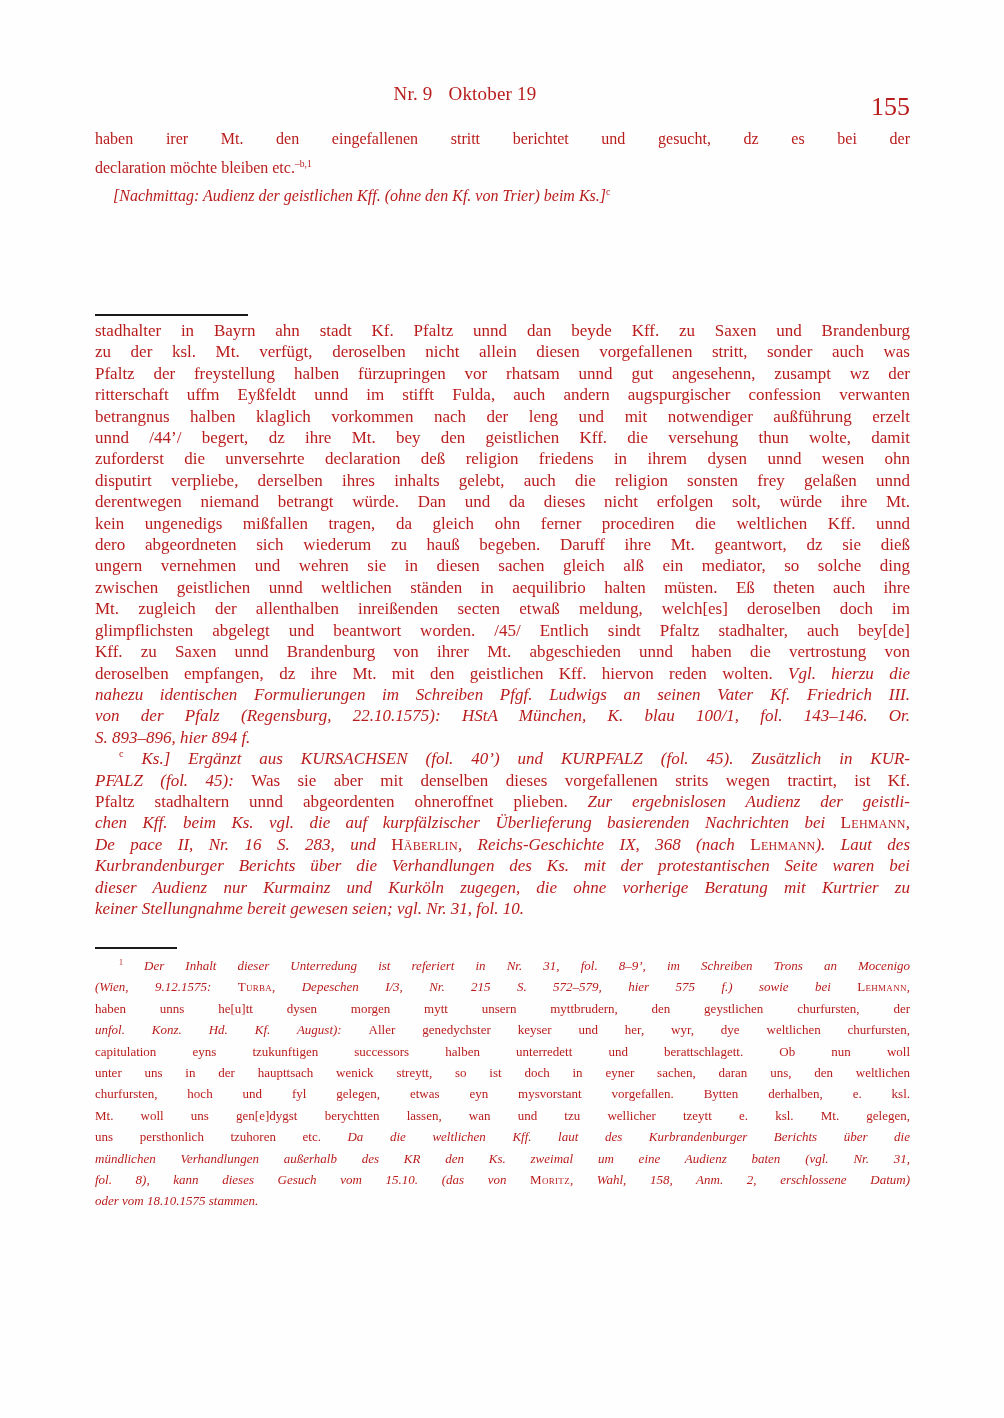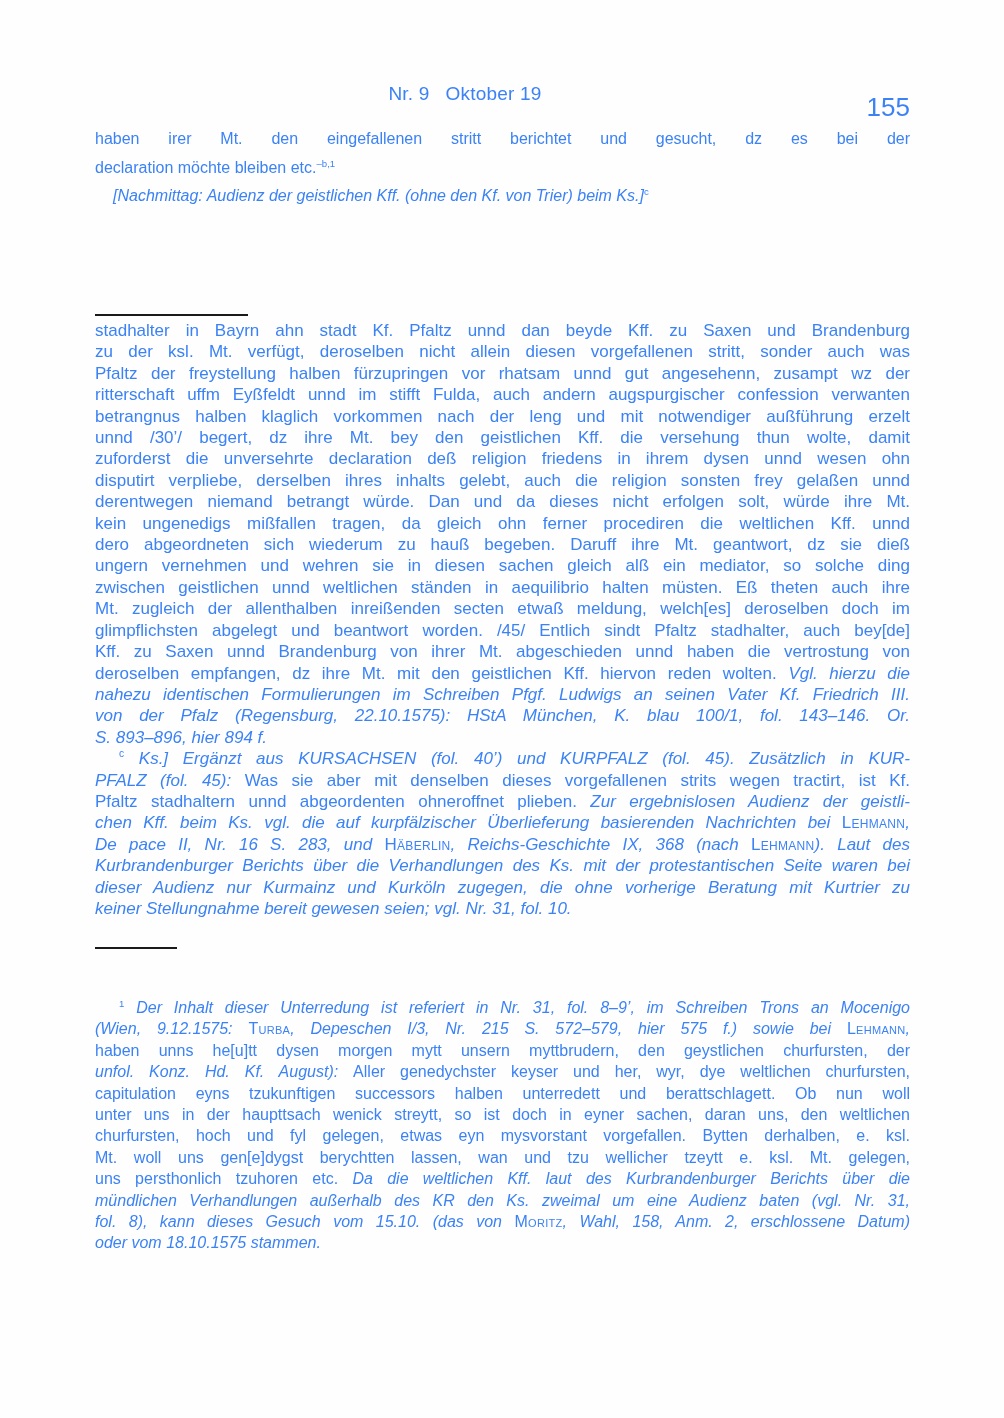--- a/index.html
+++ b/index.html
@@ -1,42 +1,42 @@
 <!DOCTYPE html>
 <html><head>
 <meta charset="utf-8">
 <style>
   html,body{margin:0;padding:0;background:#e8e8e8;}
   .page{
     position:relative;
     width:1004px;height:1418px;
     background:#fefefe;
-    color:#3b82f6;
-    font-family:Liberation Sans, sans-serif;
+    color:#b91c1c;
+    font-family:Liberation Serif, serif;
     overflow:hidden;
   }
   .block{position:absolute;left:95px;width:815px;}
   
   .header{top:76px;height:34px;}
   .header-title{
     position:absolute;left:0;top:7px;width:740px;
     text-align:center;font-size:19px;letter-spacing:.2px;
   }
   .header-title .datepart{margin-left:16px;}
   .page-number{position:absolute;right:0;top:16px;font-size:26px;}
   
   .main{top:125px;font-size:16px;line-height:28.5px;}
   .main .ind{padding-left:18px;}
   
   .rule{position:absolute;background:#1a1a1a;height:2px;}
   .rule1{left:95px;top:314px;width:153px;}
   .rule2{left:95px;top:947px;width:82px;}
   
   .apparatus{top:320px;font-size:17px;line-height:21.4px;}
-  .fnote{top:997px;font-size:16px;line-height:21.4px;}
+  .fnote{top:955px;font-size:13px;line-height:21.4px;}
   .apparatus .ind,.fnote .ind{padding-left:24px;}
   
   .tline{text-align:left;}
   .tline.just{text-align:justify;text-align-last:justify;text-justify:inter-word;}
   .si{font-style:italic;}
   .ssc{font-variant:small-caps;letter-spacing:.3px;}
   .ssup{vertical-align:super;font-size:60%;line-height:0;}
 </style>
 </head>
 <body>
@@ -57,21 +57,21 @@
     </div>
 
   <div class="rule rule1"></div>
 
   <div class="block apparatus">
       <div class="tline just"><span>stadhalter in Bayrn ahn stadt Kf. Pfaltz unnd dan beyde Kff. zu Saxen und Brandenburg</span></div>
       <div class="tline just"><span>zu der ksl. Mt. verfügt, deroselben nicht allein diesen vorgefallenen stritt, sonder auch was</span></div>
       <div class="tline just"><span>Pfaltz der freystellung halben fürzupringen vor rhatsam unnd gut angesehenn, zusampt wz der</span></div>
       <div class="tline just"><span>ritterschaft uffm Eyßfeldt unnd im stifft Fulda, auch andern augspurgischer confession verwanten</span></div>
       <div class="tline just"><span>betrangnus halben klaglich vorkommen nach der leng und mit notwendiger außführung erzelt</span></div>
-      <div class="tline just"><span>unnd /30’/ begert, dz ihre Mt. bey den geistlichen Kff. die versehung thun wolte, damit</span></div>
+      <div class="tline just"><span>unnd /44’/ begert, dz ihre Mt. bey den geistlichen Kff. die versehung thun wolte, damit</span></div>
       <div class="tline just"><span>zuforderst die unversehrte declaration deß religion friedens in ihrem dysen unnd wesen ohn</span></div>
       <div class="tline just"><span>disputirt verpliebe, derselben ihres inhalts gelebt, auch die religion sonsten frey gelaßen unnd</span></div>
       <div class="tline just"><span>derentwegen niemand betrangt würde. Dan und da dieses nicht erfolgen solt, würde ihre Mt.</span></div>
       <div class="tline just"><span>kein ungenedigs mißfallen tragen, da gleich ohn ferner procediren die weltlichen Kff. unnd</span></div>
       <div class="tline just"><span>dero abgeordneten sich wiederum zu hauß begeben. Daruff ihre Mt. geantwort, dz sie dieß</span></div>
       <div class="tline just"><span>ungern vernehmen und wehren sie in diesen sachen gleich alß ein mediator, so solche ding</span></div>
       <div class="tline just"><span>zwischen geistlichen unnd weltlichen ständen in aequilibrio halten müsten. Eß theten auch ihre</span></div>
       <div class="tline just"><span>Mt. zugleich der allenthalben inreißenden secten etwaß meldung, welch[es] deroselben doch im</span></div>
       <div class="tline just"><span>glimpflichsten abgelegt und beantwort worden. /45/ Entlich sindt Pfaltz stadhalter, auch bey[de]</span></div>
       <div class="tline just"><span>Kff. zu Saxen unnd Brandenburg von ihrer Mt. abgeschieden unnd haben die vertrostung von</span></div>

